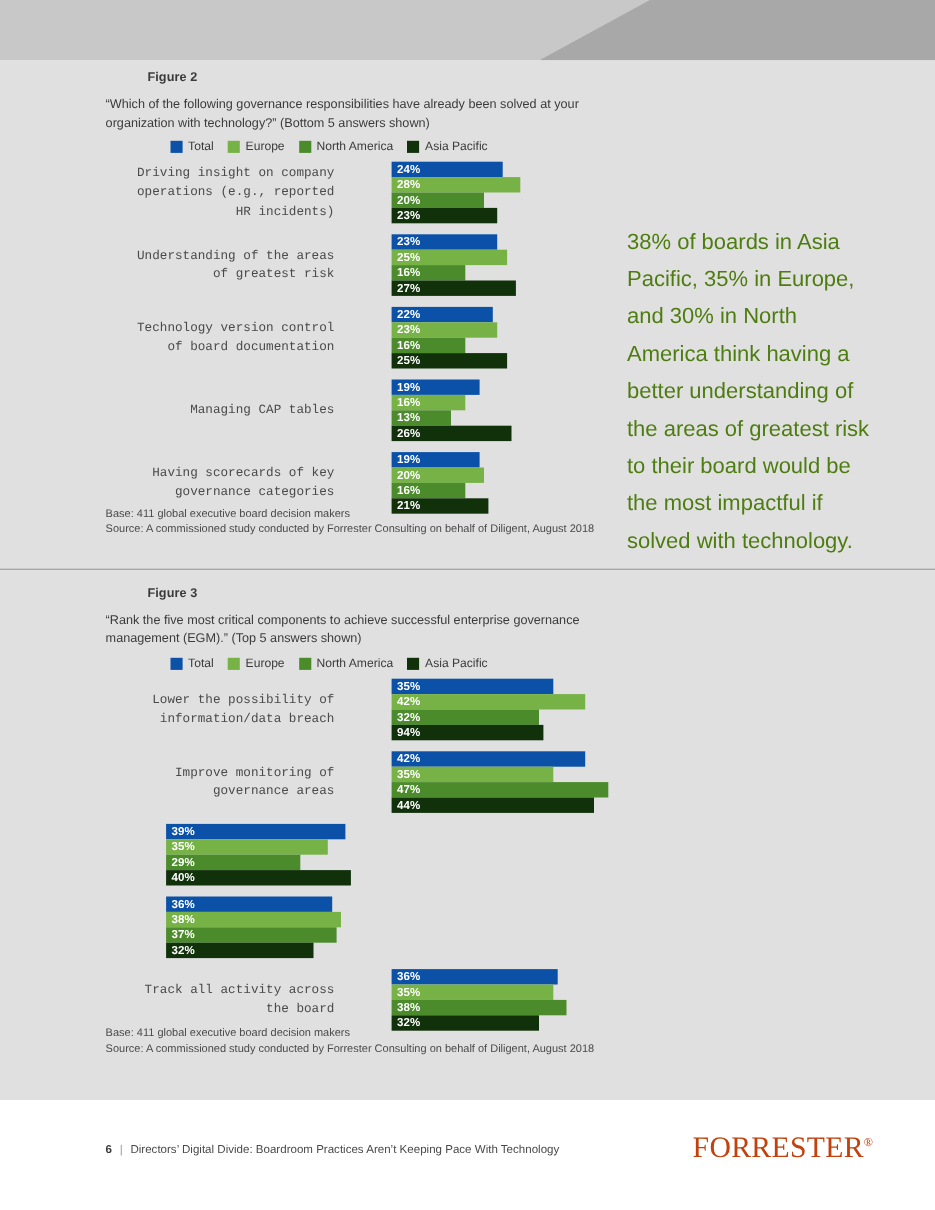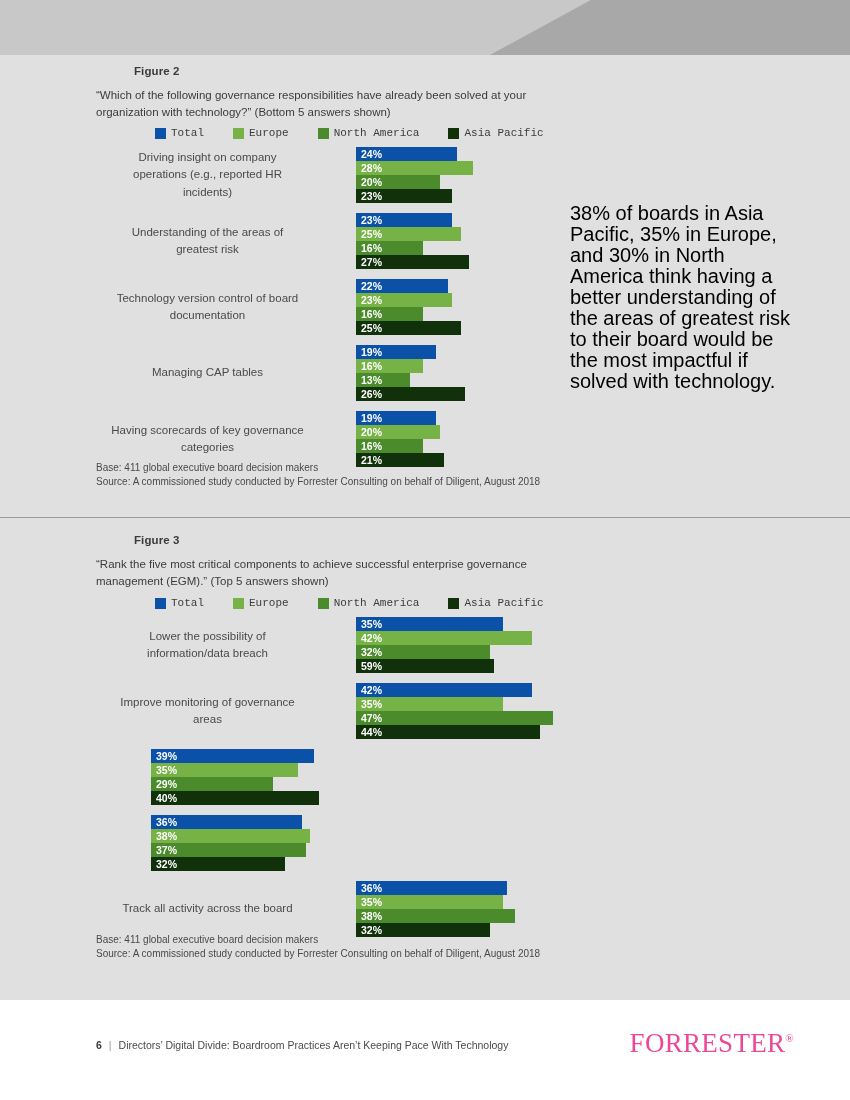--- a/index.html
+++ b/index.html
@@ -73,24 +73,23 @@
   }
   .fig-question .sub {
     font-weight: normal;
   }
 
   
   .legend {
     position: absolute;
     display: flex;
     align-items: center;
-    gap: 20px;
+    gap: 4px;
     font-size: 11px;
     color: #3b3b3b;
-    font-family: Liberation Mono, monospace;
   }
   .legend-item {
     display: flex;
     align-items: center;
     gap: 5px;
     margin-right: 9px;
   }
   .legend-swatch {
     width: 11px;
     height: 11px;
@@ -101,26 +100,27 @@
   .chart {
     position: absolute;
   }
   .group {
     position: relative;
     display: flex;
     align-items: center;
   }
   .group-label {
     width: 205px;
-    text-align: center;
+    text-align: right;
     padding-right: 12px;
     font-size: 11.5px;
     line-height: 17.5px;
     color: #4a4a4a;
     box-sizing: border-box;
+    font-family: Liberation Mono, monospace;
   }
   .bars {
     position: relative;
     flex: 1;
     padding-left: 40px;
   }
   .bar-row {
     position: relative;
     height: 14px;
     margin-bottom: 0px;
@@ -150,22 +150,22 @@
     width: 470px;
   }
 
   
   .pullquote {
     position: absolute;
     left: 570px;
     top: 148px;
     width: 222px;
     font-size: 20px;
-    line-height: 21px;
-    color: #000000;
+    line-height: 34px;
+    color: #4d7c0f;
   }
 
   
   .footer {
     position: absolute;
     left: 0;
     top: 1000px;
     width: 850px;
     height: 100px;
     background: #ffffff;
@@ -186,21 +186,21 @@
   }
   .footer-sep {
     color: #9a9a9a;
   }
   .footer-logo {
     position: absolute;
     right: 56px;
     top: 28px;
     font-family: "Liberation Serif", serif;
     font-size: 27px;
-    color: #ec4899;
+    color: #c2410c;
     letter-spacing: .3px;
   }
   .footer-logo sup {
     font-size: 11px;
     vertical-align: super;
   }
 </style>
 </head>
 <body>
 
@@ -393,21 +393,21 @@
             <div class="bar-row">
               <div class="bar" style="background: rgb(119, 178, 70); width: 175.98px;"></div>
               <div class="bar-value">42%</div>
             </div>
             <div class="bar-row">
               <div class="bar" style="background: rgb(75, 139, 43); width: 134.08px;"></div>
               <div class="bar-value">32%</div>
             </div>
             <div class="bar-row">
               <div class="bar" style="background: rgb(16, 49, 10); width: 138.27px;"></div>
-              <div class="bar-value">59%</div>
+              <div class="bar-value">94%</div>
             </div>
           </div>
         </div>
         <div class="group" style="margin-bottom: 10px;">
           <div class="group-label">Improve monitoring of governance areas</div>
           <div class="bars">
             <div class="bar-row">
               <div class="bar" style="background: rgb(11, 81, 168); width: 175.98px;"></div>
               <div class="bar-value">42%</div>
             </div>

